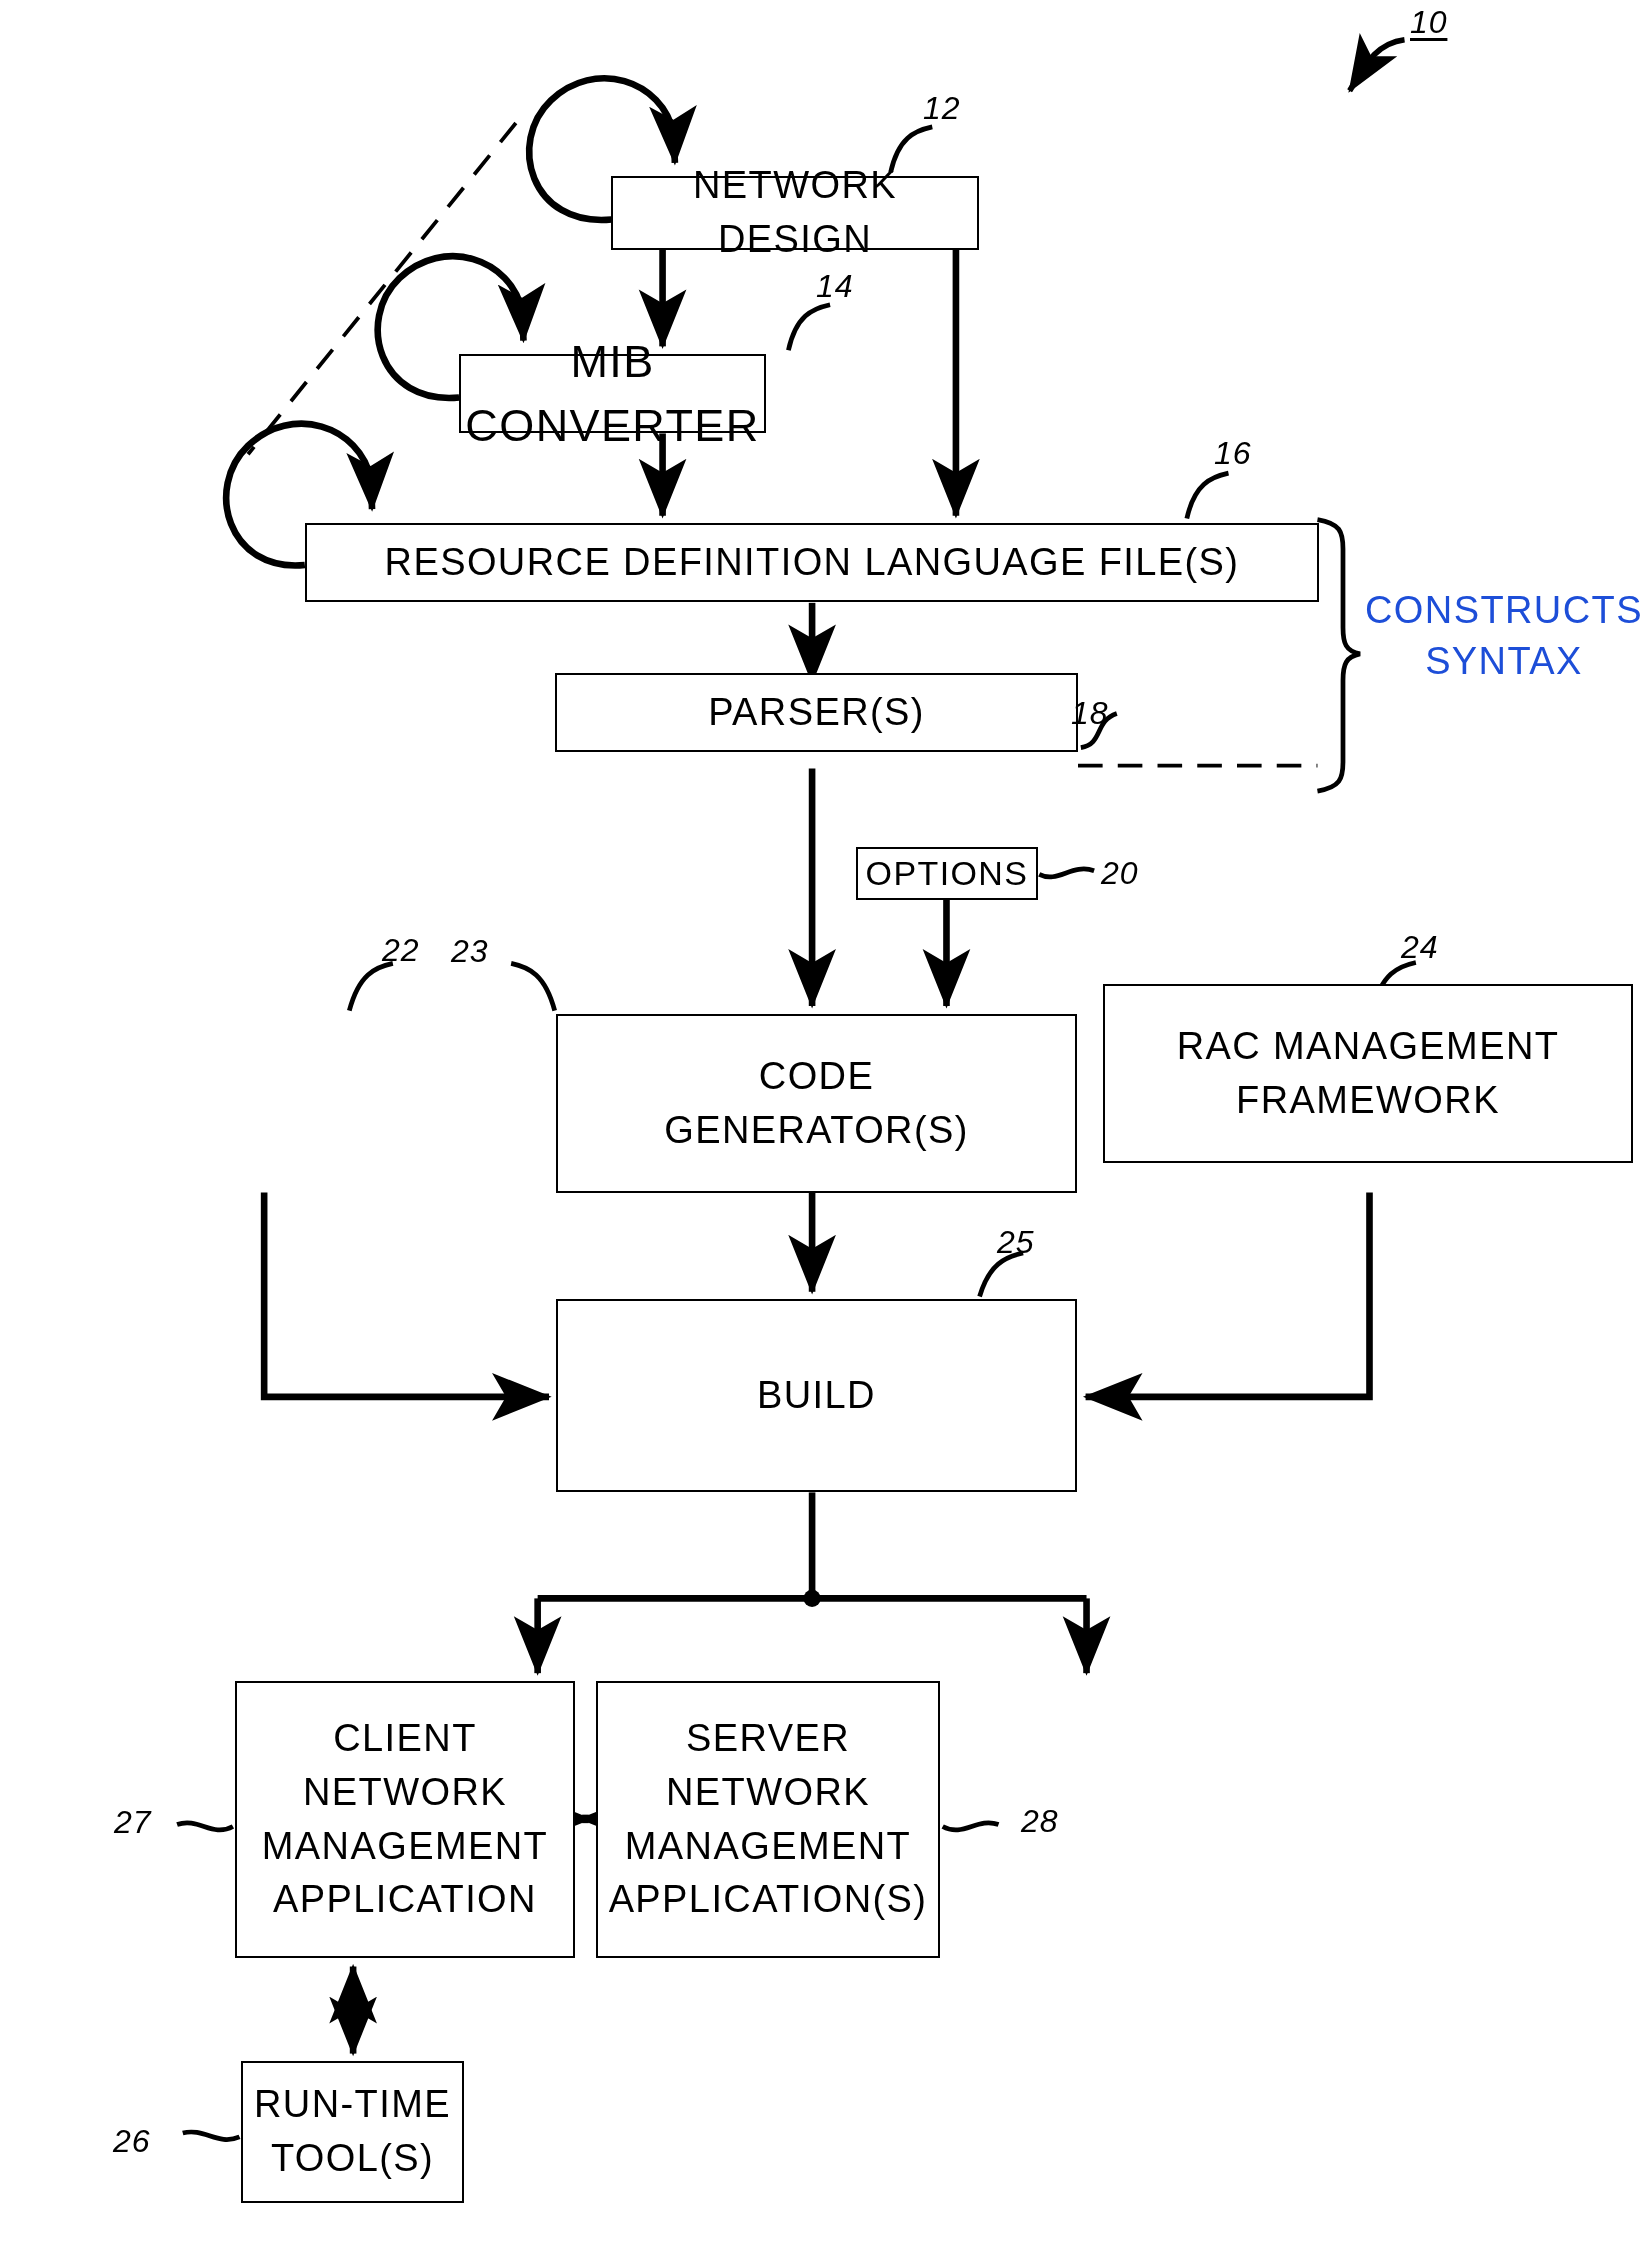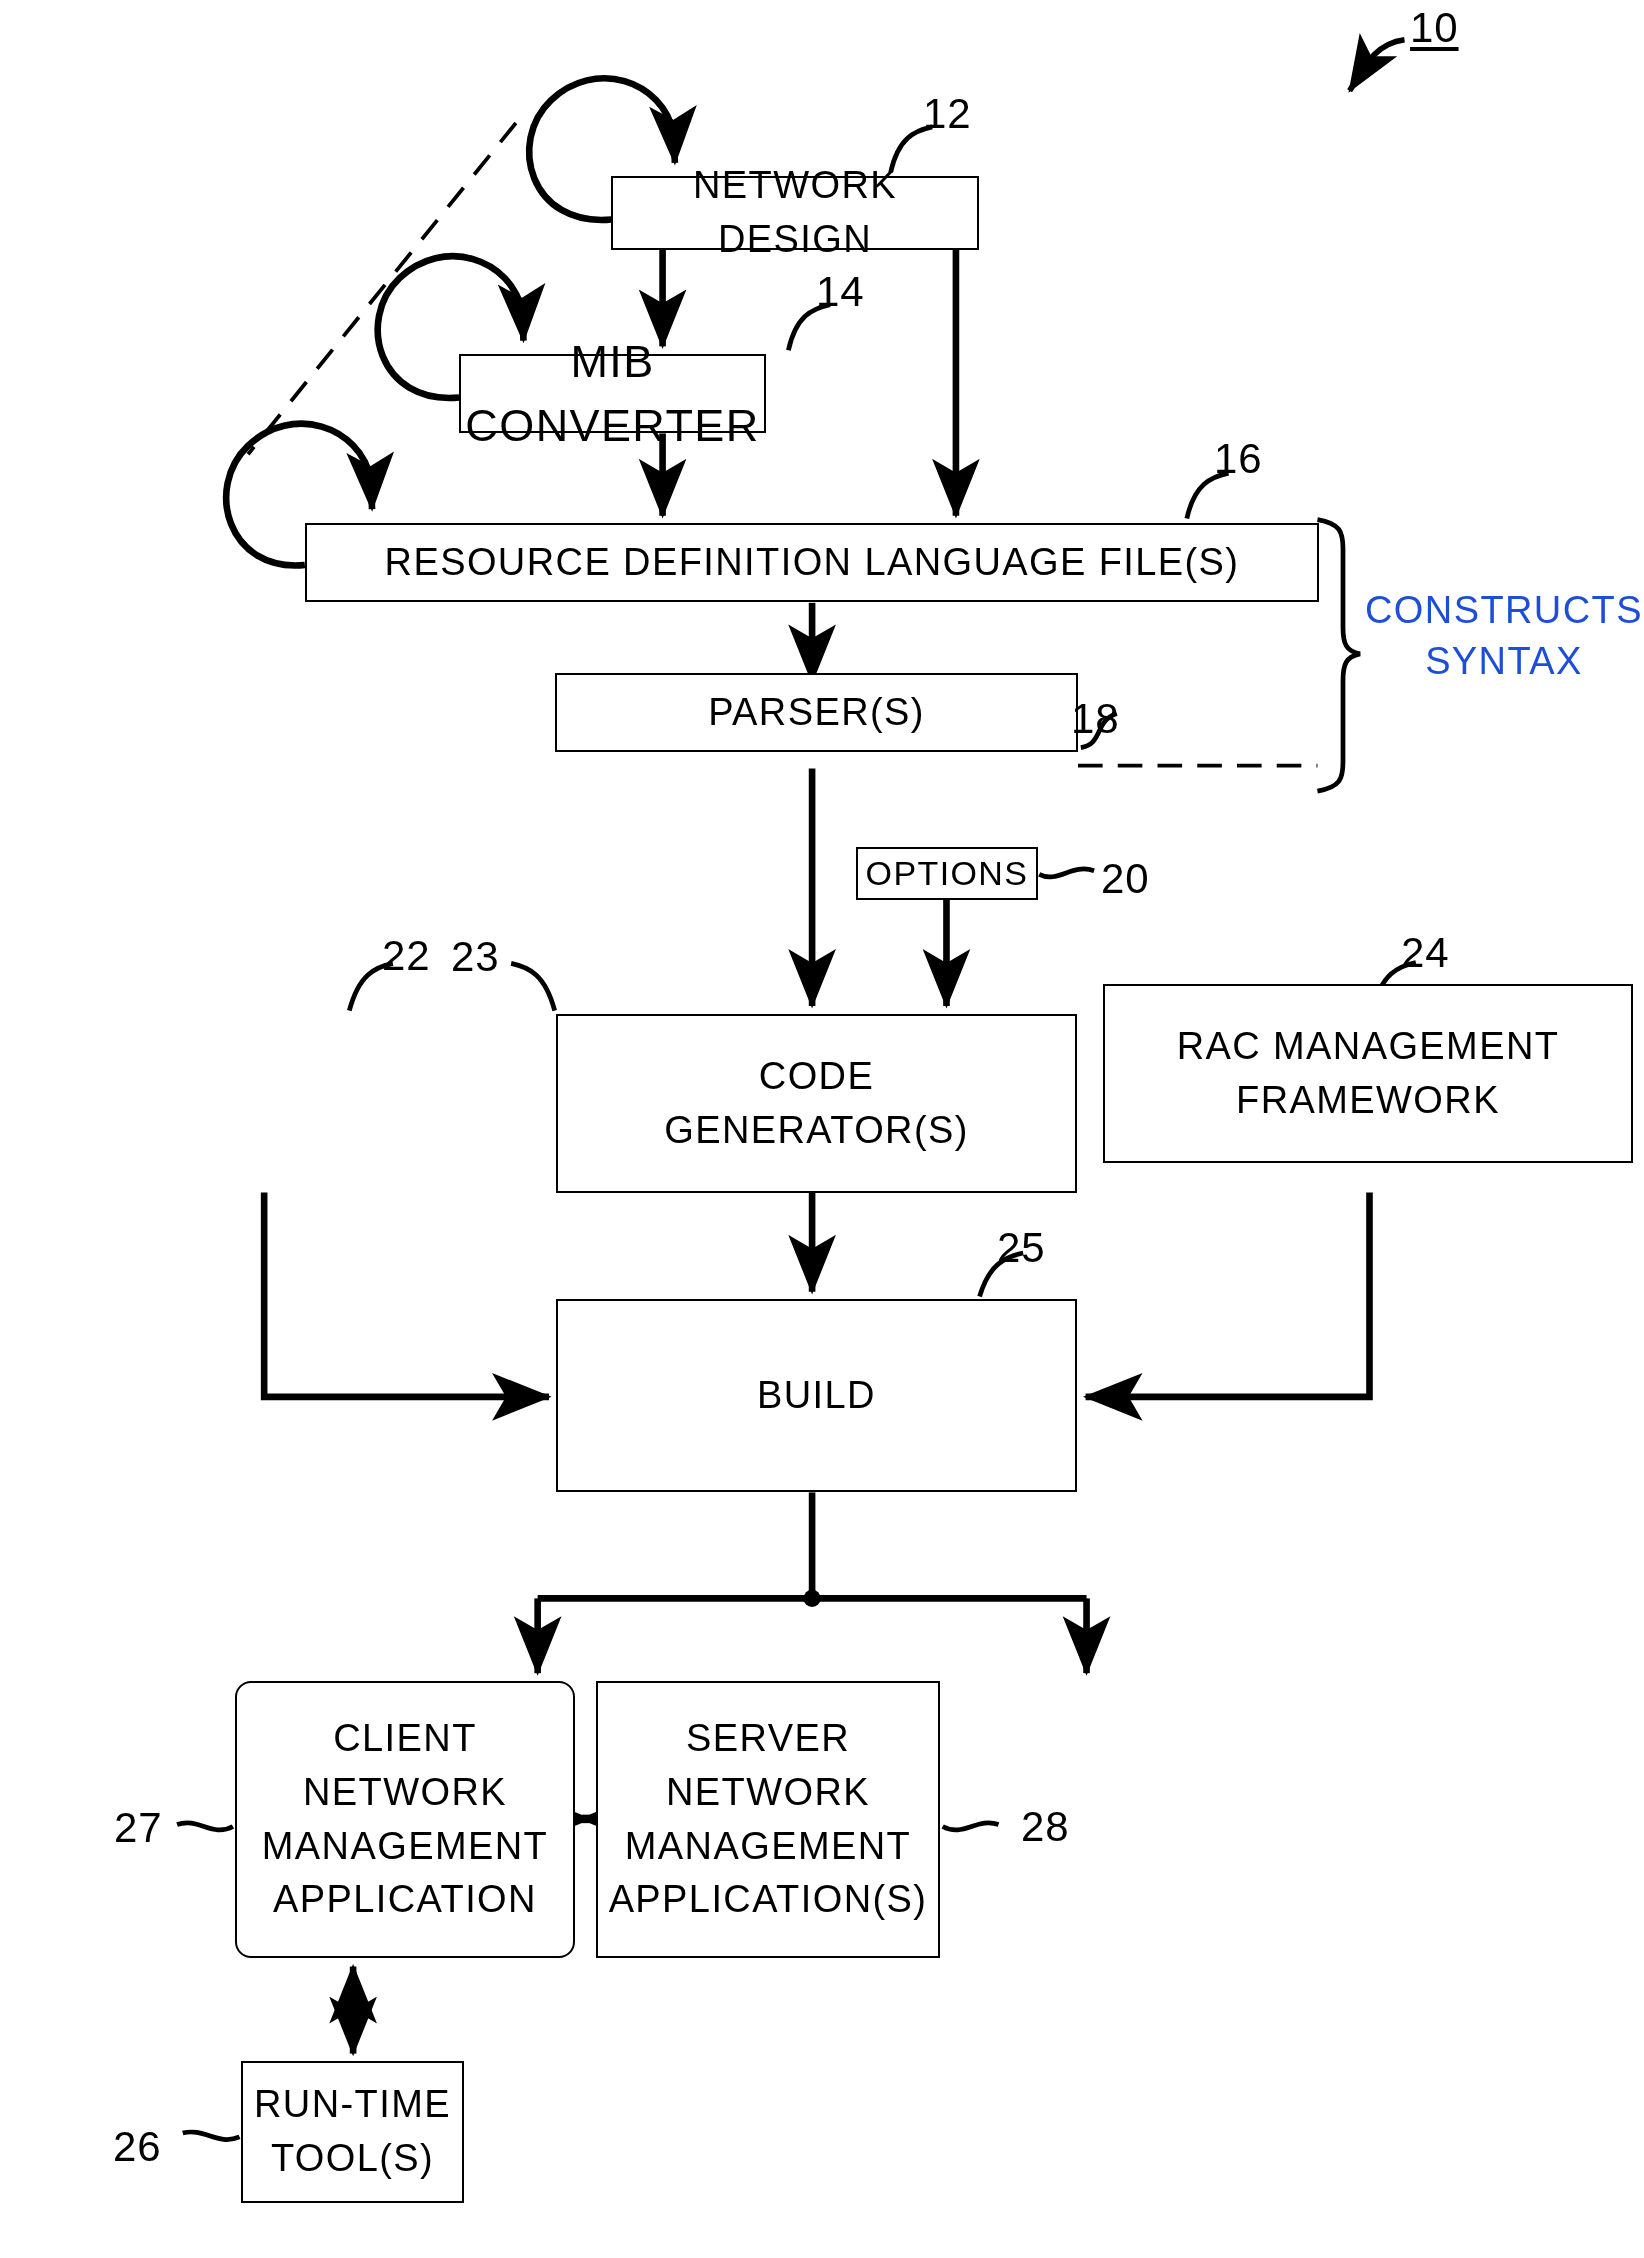--- a/index.html
+++ b/index.html
@@ -37,24 +37,25 @@
     z-index: 3;
   }
   .box .txt {
     display: block;
     white-space: pre-line;
     padding: 0 5.7px;
   }
   .reflabel {
     position: absolute;
     color: #000;
-    font-size: 42px;
+    font-size: 32px;
     letter-spacing: 0.9px;
     z-index: 4;
     white-space: nowrap;
+    font-style: italic;
   }
   .reflabel.underlined {
     text-decoration: underline;
     text-underline-offset: 4.7px;
   }
   .brace-text {
     position: absolute;
     color: #1d4ed8;
     font-size: 38px;
     letter-spacing: 1.4px;
@@ -177,21 +178,21 @@
 
   <div class="box" style="left:1103px; top:984px; width:530px; height:179px; font-size:38px;">
     <span class="txt">RAC MANAGEMENT
 FRAMEWORK</span>
   </div>
 
   <div class="box" style="left:556px; top:1299px; width:521px; height:193px; font-size:38px;">
     <span class="txt">BUILD</span>
   </div>
 
-  <div class="box" style="left:235px; top:1681px; width:340px; height:277px; font-size:38px;border-radius:16px;">
+  <div class="box" style="left:235px; top:1681px; width:340px; height:277px; font-size:38px;">
     <span class="txt">CLIENT
 NETWORK
 MANAGEMENT
 APPLICATION</span>
   </div>
 
   <div class="box" style="left:596px; top:1681px; width:344px; height:277px; font-size:38px;">
     <span class="txt">SERVER
 NETWORK
 MANAGEMENT

